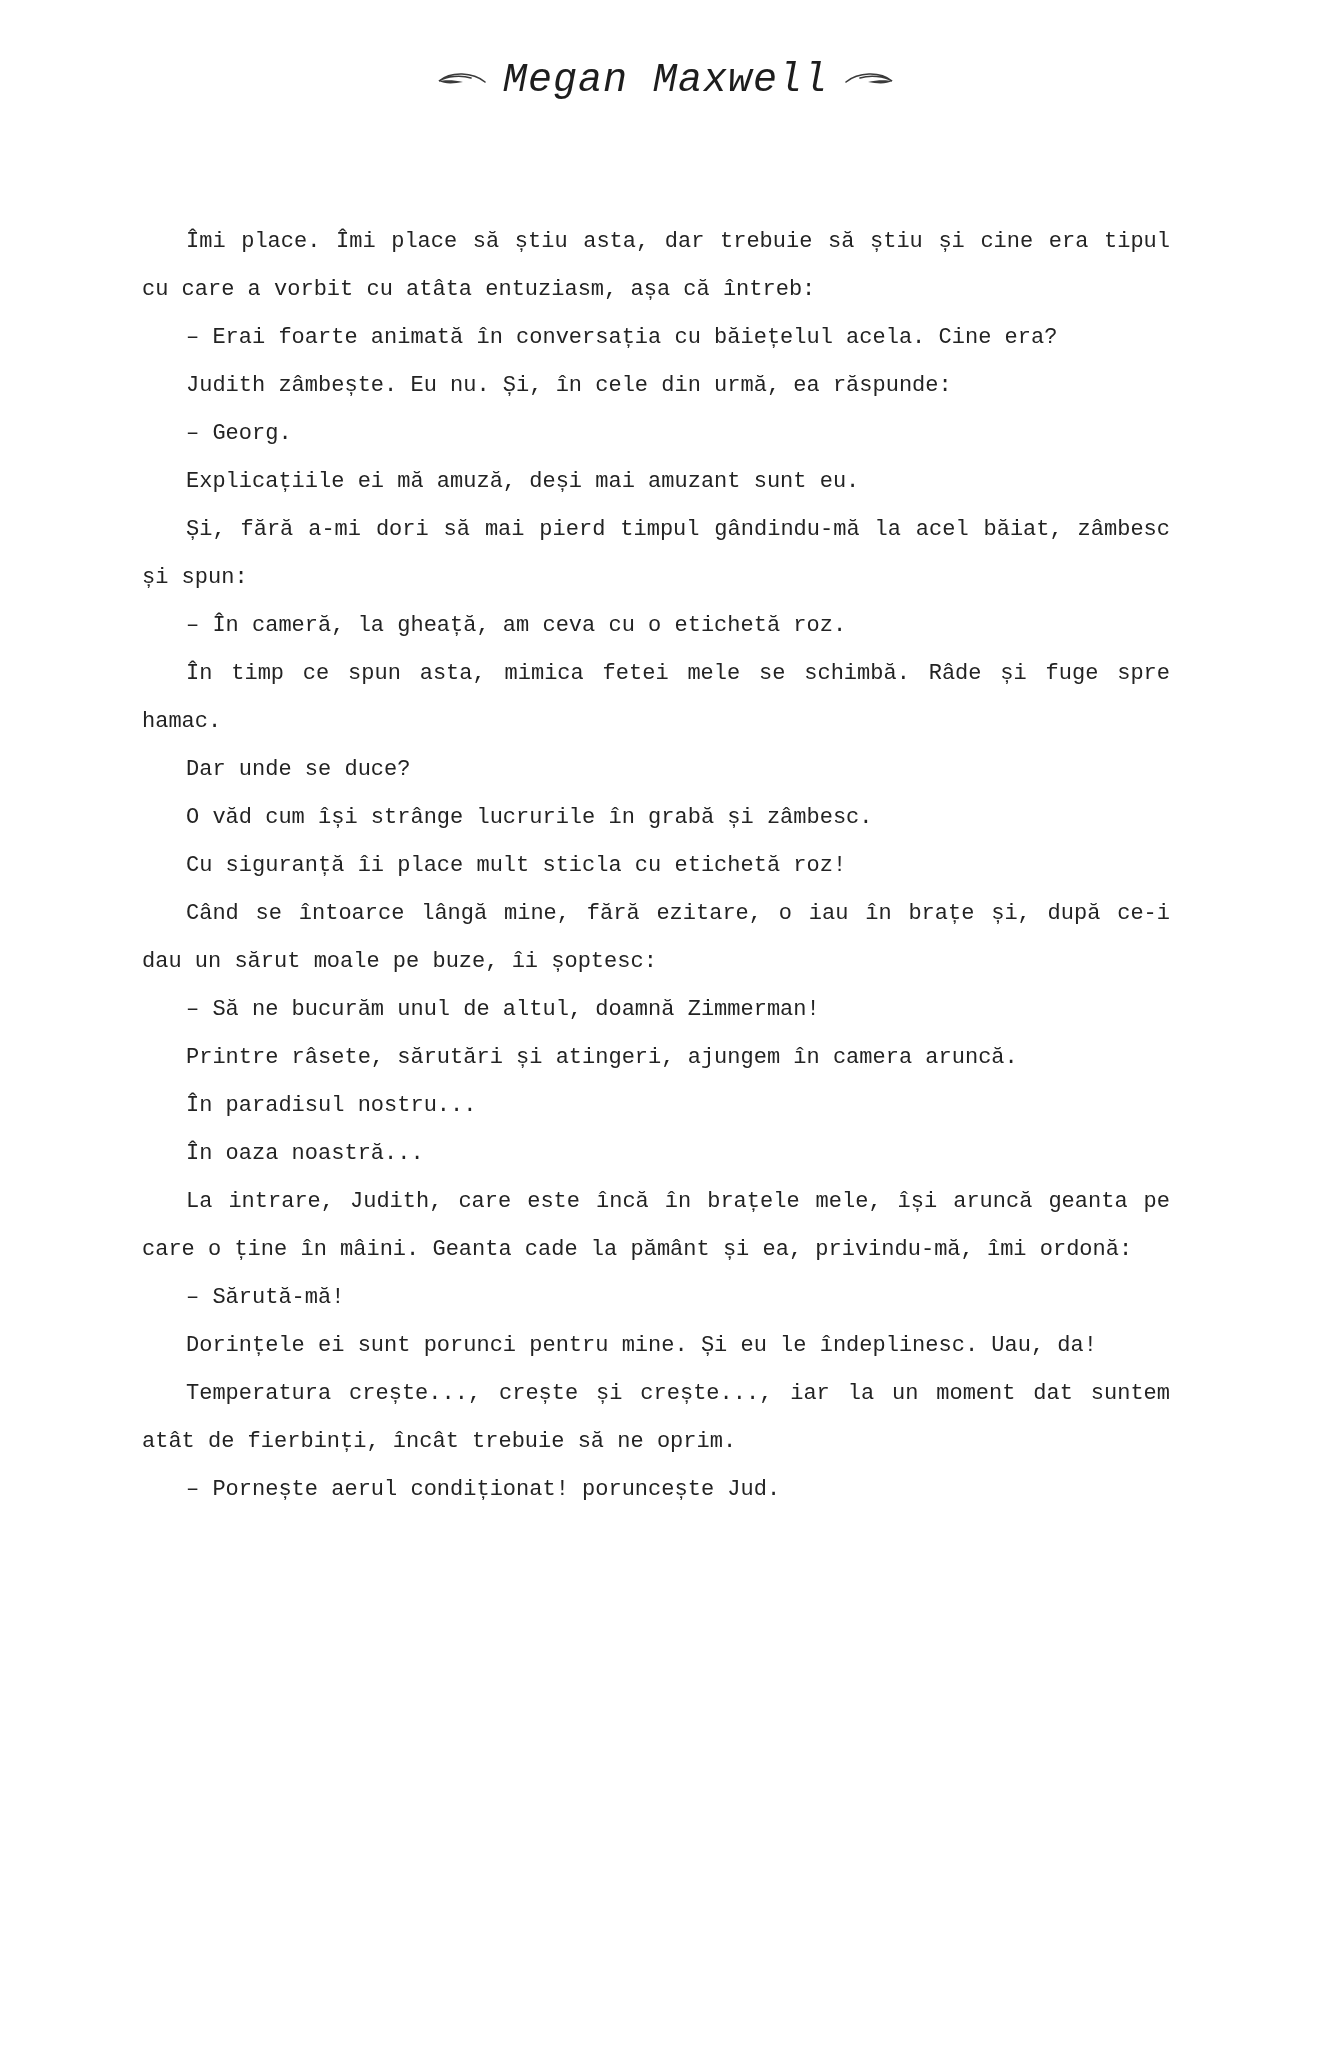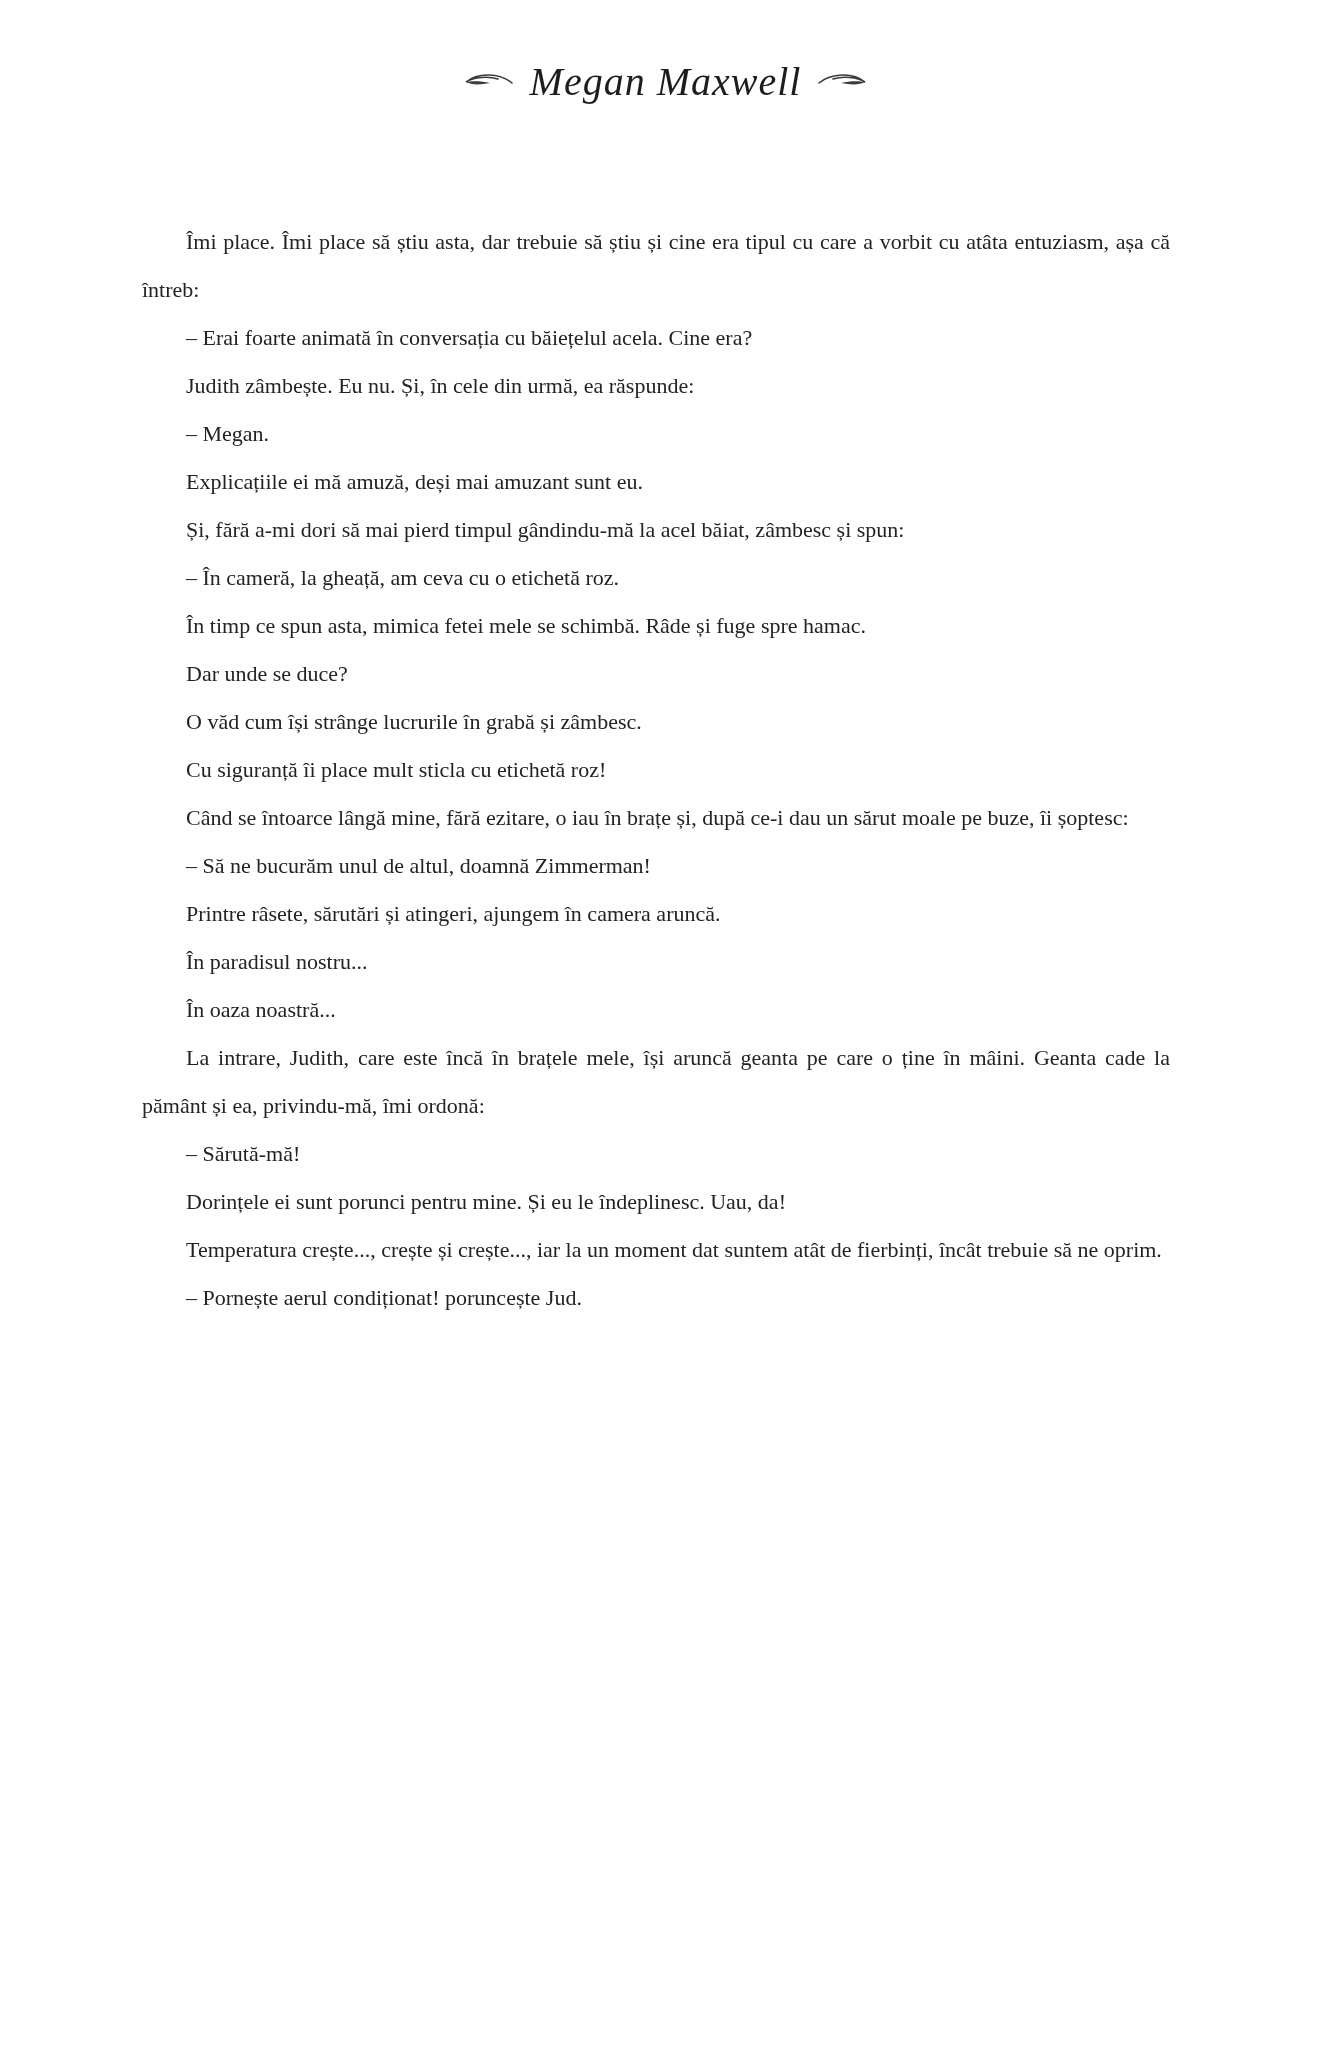--- a/index.html
+++ b/index.html
@@ -3,21 +3,21 @@
 <meta charset="utf-8">
 <title>Book Page</title>
 <style>
   html, body { margin: 0; padding: 0; background: #ffffff; }
   .page {
     position: relative;
     width: 1331px;
     height: 1728px;
     background: #ffffff;
     color: #222222;
-    font-family: Liberation Serif, serif;
+    font-family: Liberation Mono, monospace;
     overflow: hidden;
     box-sizing: border-box;
   }
   .running-head {
     position: absolute;
     top: 58px;
     left: 0;
     width: 100%;
     display: flex;
     justify-content: center;
@@ -76,21 +76,21 @@
         <path d="M50 14 C38 4, 16 3, 4 13 C12 8, 26 7, 36 10" stroke="currentColor" stroke-width="1.6" fill="none" stroke-linecap="round"></path>
         <path d="M4 13 C10 12, 20 12, 28 14 C18 16, 9 16, 4 13 Z" fill="currentColor"></path>
       </svg>
     </span>
   </header>
 
   <main class="body-text">
       <p>Îmi place. Îmi place să știu asta, dar trebuie să știu și cine era tipul cu care a vorbit cu atâta entuziasm, așa că întreb:</p>
       <p>– Erai foarte animată în conversația cu băiețelul acela. Cine era?</p>
       <p>Judith zâmbește. Eu nu. Și, în cele din urmă, ea răspunde:</p>
-      <p>– Megan.</p>
+      <p>– Georg.</p>
       <p>Explicațiile ei mă amuză, deși mai amuzant sunt eu.</p>
       <p>Și, fără a-mi dori să mai pierd timpul gândindu-mă la acel băiat, zâmbesc și spun:</p>
       <p>– În cameră, la gheață, am ceva cu o etichetă roz.</p>
       <p>În timp ce spun asta, mimica fetei mele se schimbă. Râde și fuge spre hamac.</p>
       <p>Dar unde se duce?</p>
       <p>O văd cum își strânge lucrurile în grabă și zâmbesc.</p>
       <p>Cu siguranță îi place mult sticla cu etichetă roz!</p>
       <p>Când se întoarce lângă mine, fără ezitare, o iau în brațe și, după ce-i dau un sărut moale pe buze, îi șoptesc:</p>
       <p>– Să ne bucurăm unul de altul, doamnă Zimmerman!</p>
       <p>Printre râsete, sărutări și atingeri, ajungem în camera aruncă.</p>

